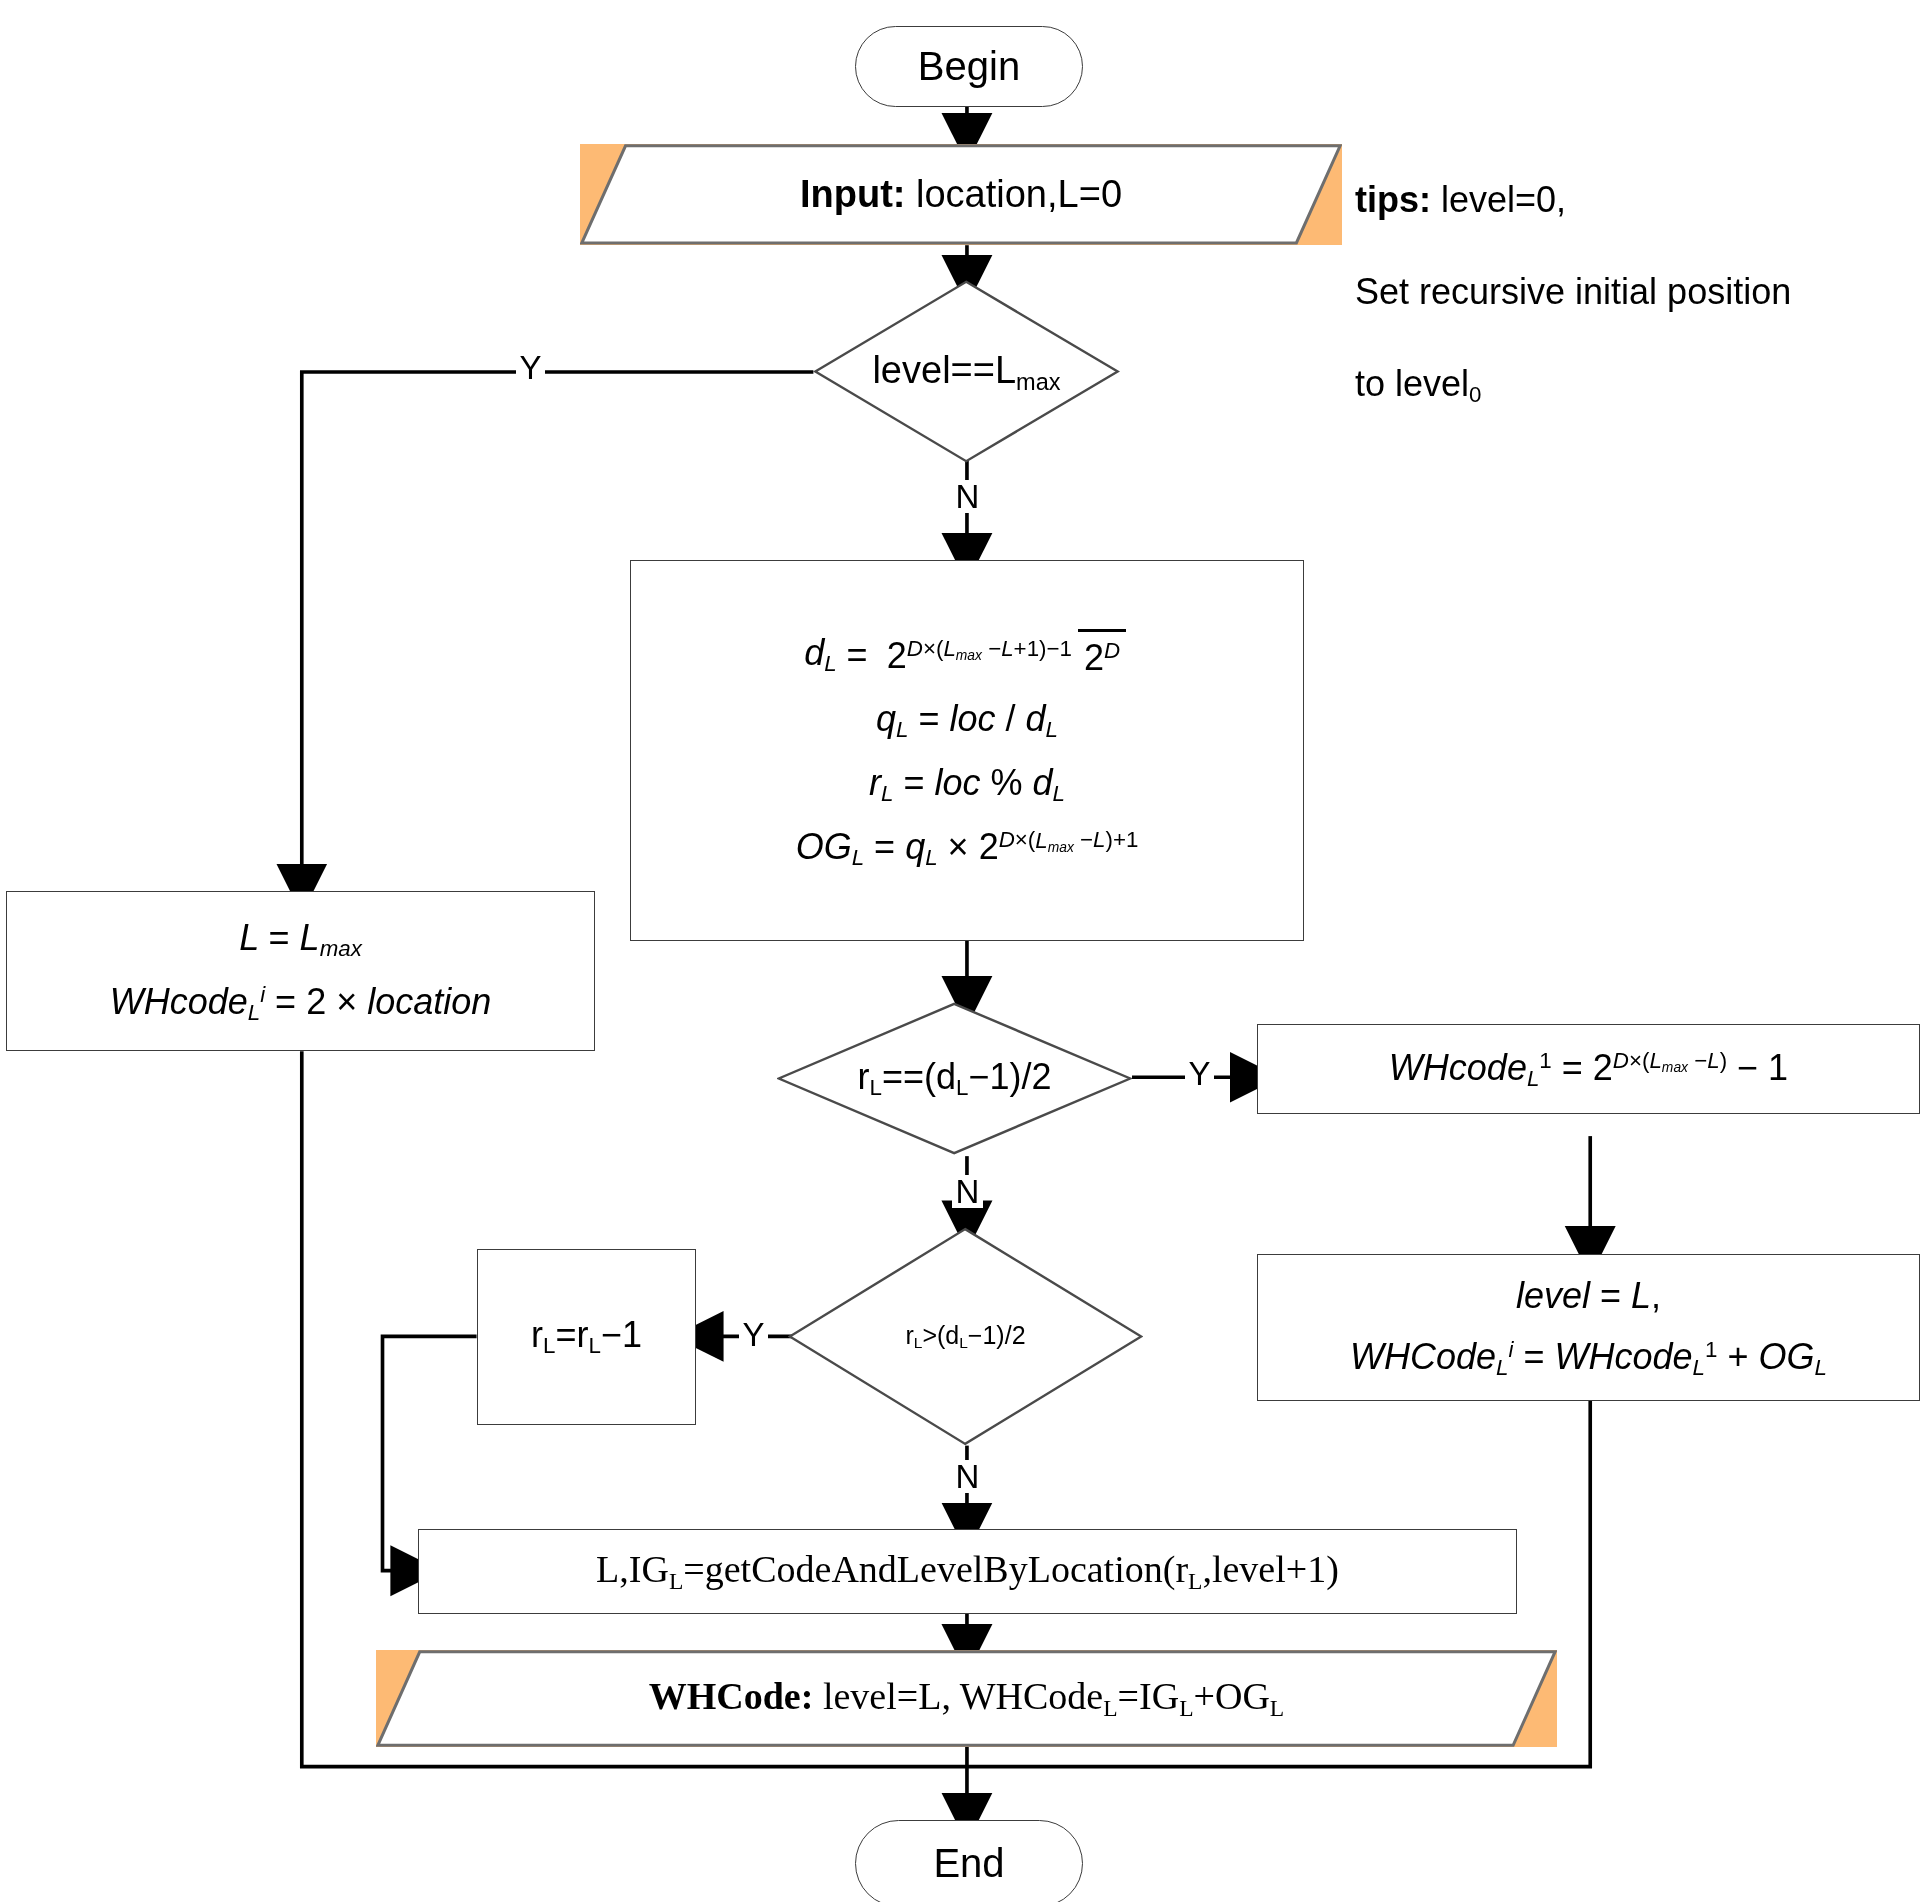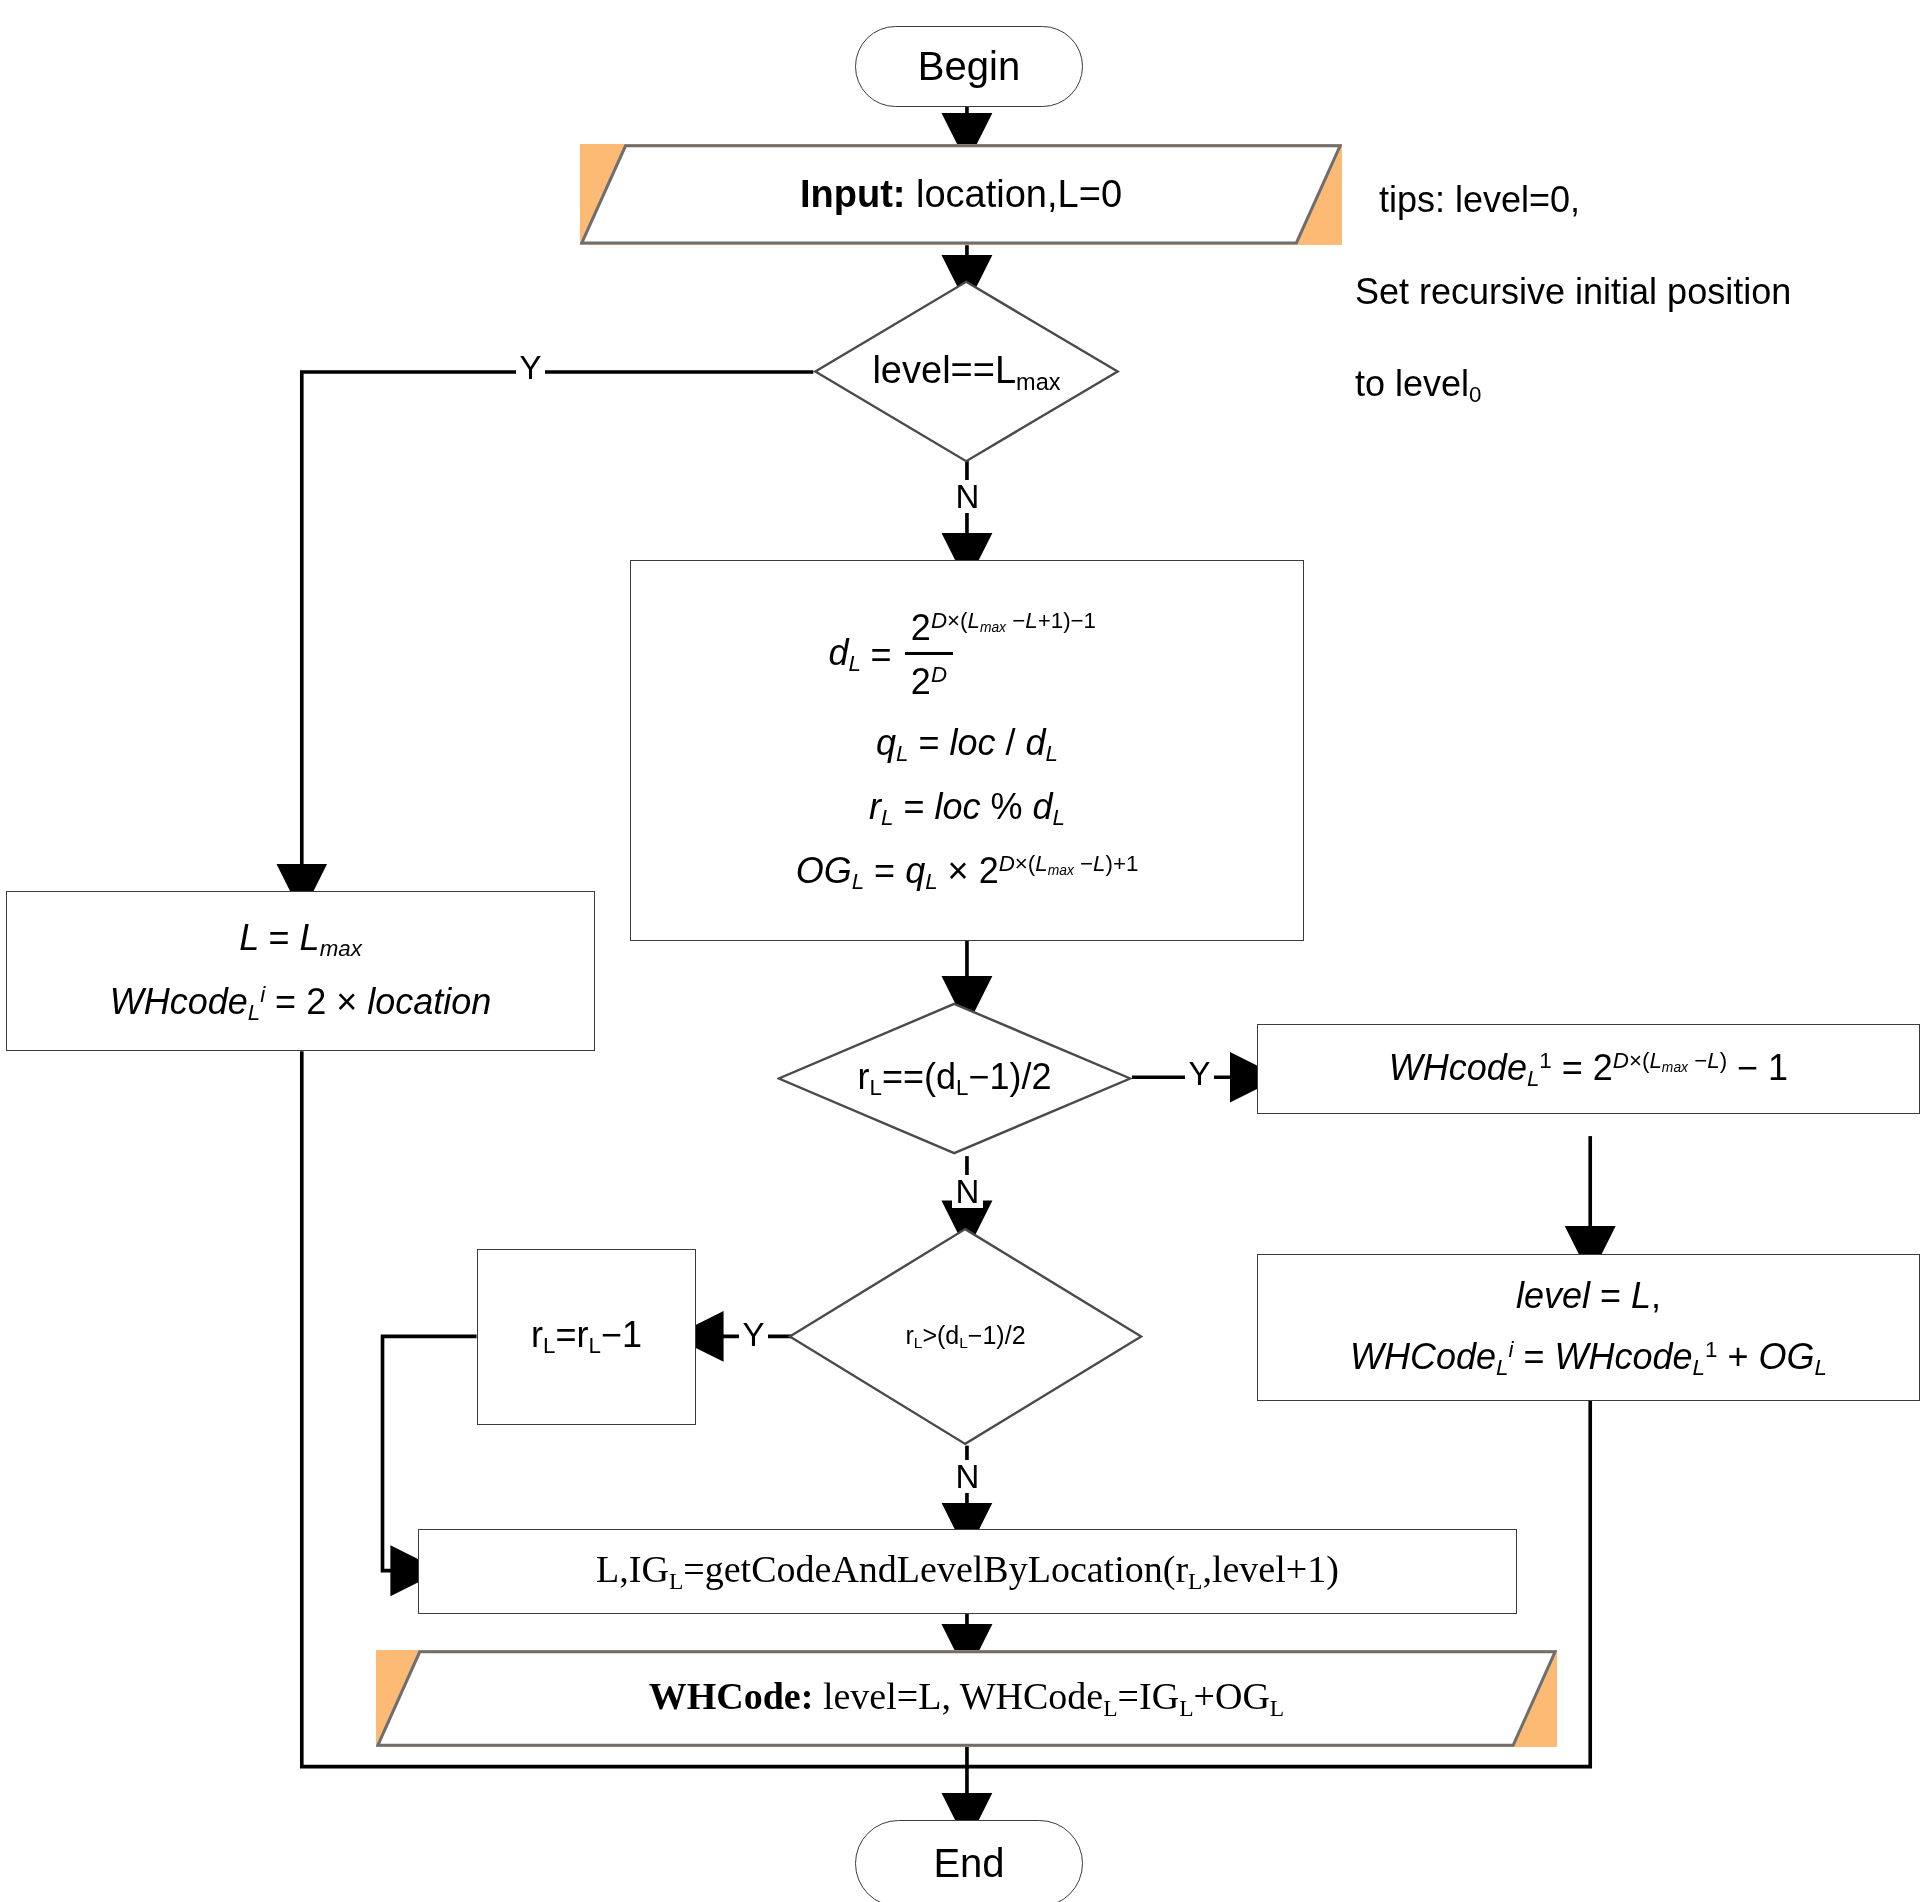--- a/index.html
+++ b/index.html
@@ -83,22 +83,22 @@
     vertical-align: -0.28em;
     font-style: italic;
   }
   sup {
     font-size: 0.62em;
     vertical-align: 0.52em;
   }
   .sub-rm { font-style: normal; }
   .frac {
     display: inline-flex;
-    flex-direction: column;
-    align-items: flex-start;
+    flex-direction: row;
+    align-items: flex-end;
     vertical-align: middle;
     margin: 0 3.6px;
   }
   .frac .num {
     padding: 0 6px 2.4px 6px;
   }
   .frac .den {
     border-top: 3px solid #000;
     padding: 3.6px 6px 0 6px;
   }
@@ -112,21 +112,21 @@
     line-height: 1;
   }
   .tips {
     position: absolute;
     font-family: "Liberation Sans", sans-serif;
     font-size: 36px;
     line-height: 1.28;
     color: #000;
     white-space: pre-line;
   }
-  .tips b { font-weight: normal; margin-left: 24px; }
+  .tips b { font-weight: bold; }
   .row-gap { height: 16px; }
 </style>
 </head>
 <body>
 
 <div id="canvas">
 
   <svg class="wires" viewBox="0 0 3173 3134">
     <defs>
       <marker id="ah" markerWidth="16" markerHeight="16" refX="7" refY="8" orient="auto" markerUnits="strokeWidth">

